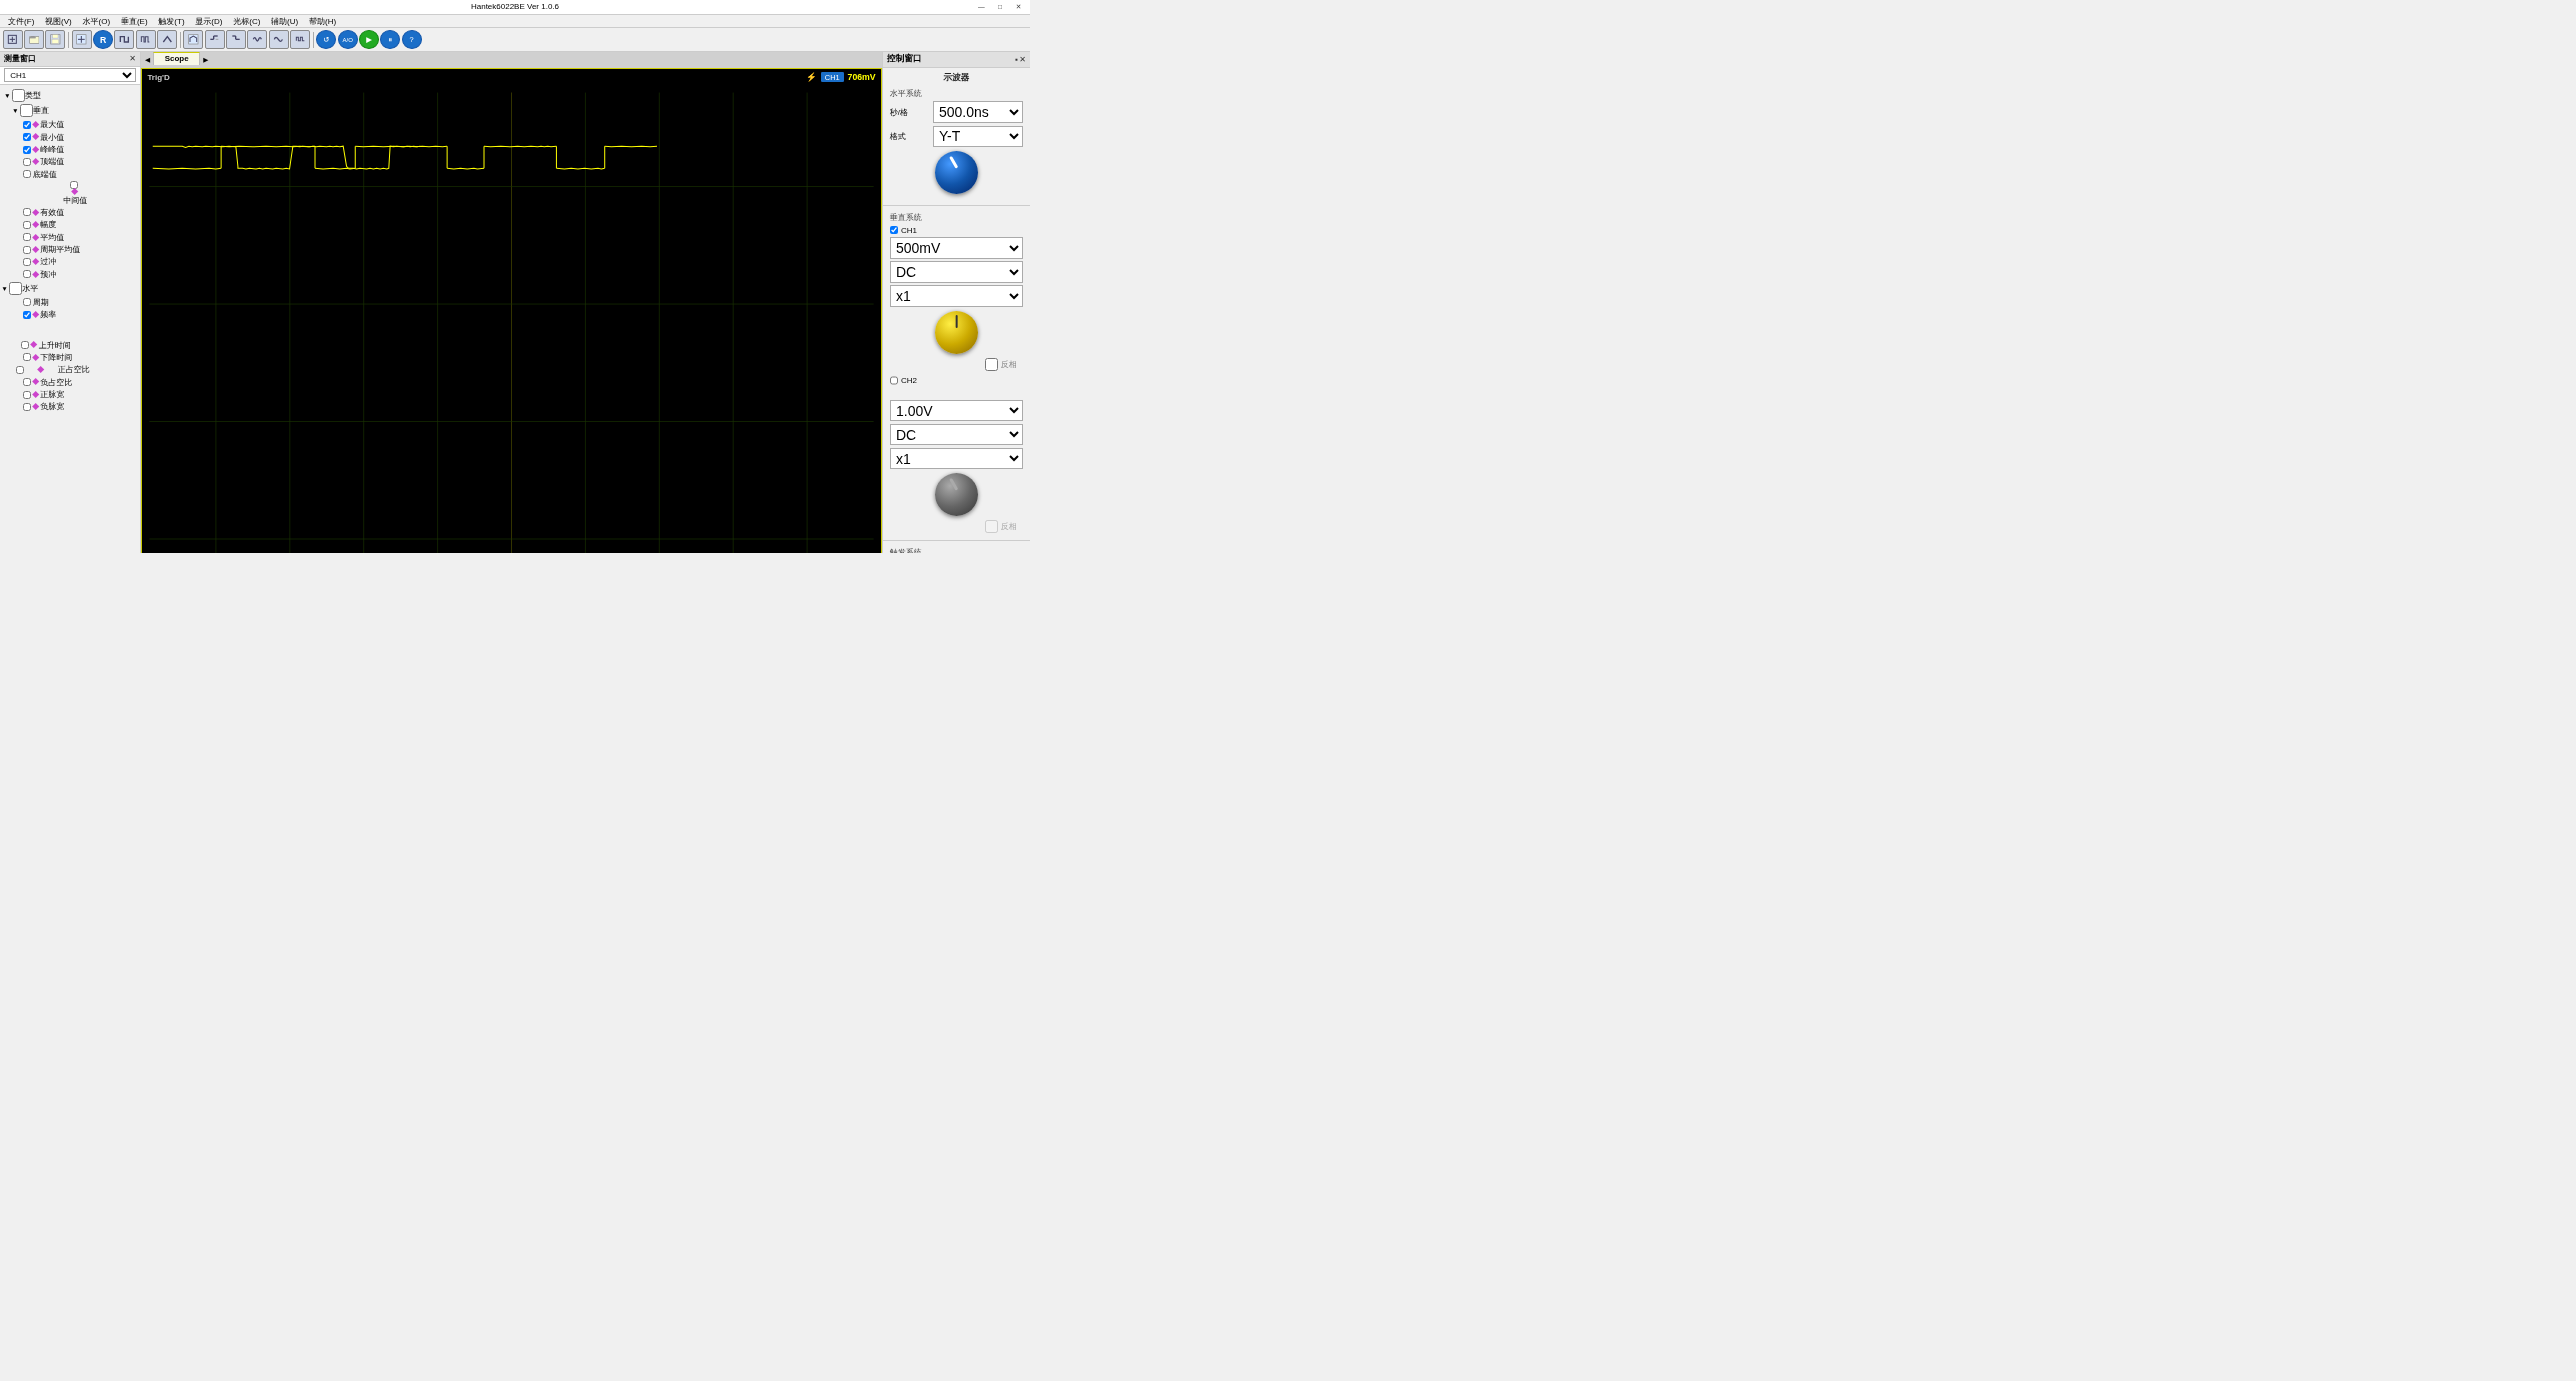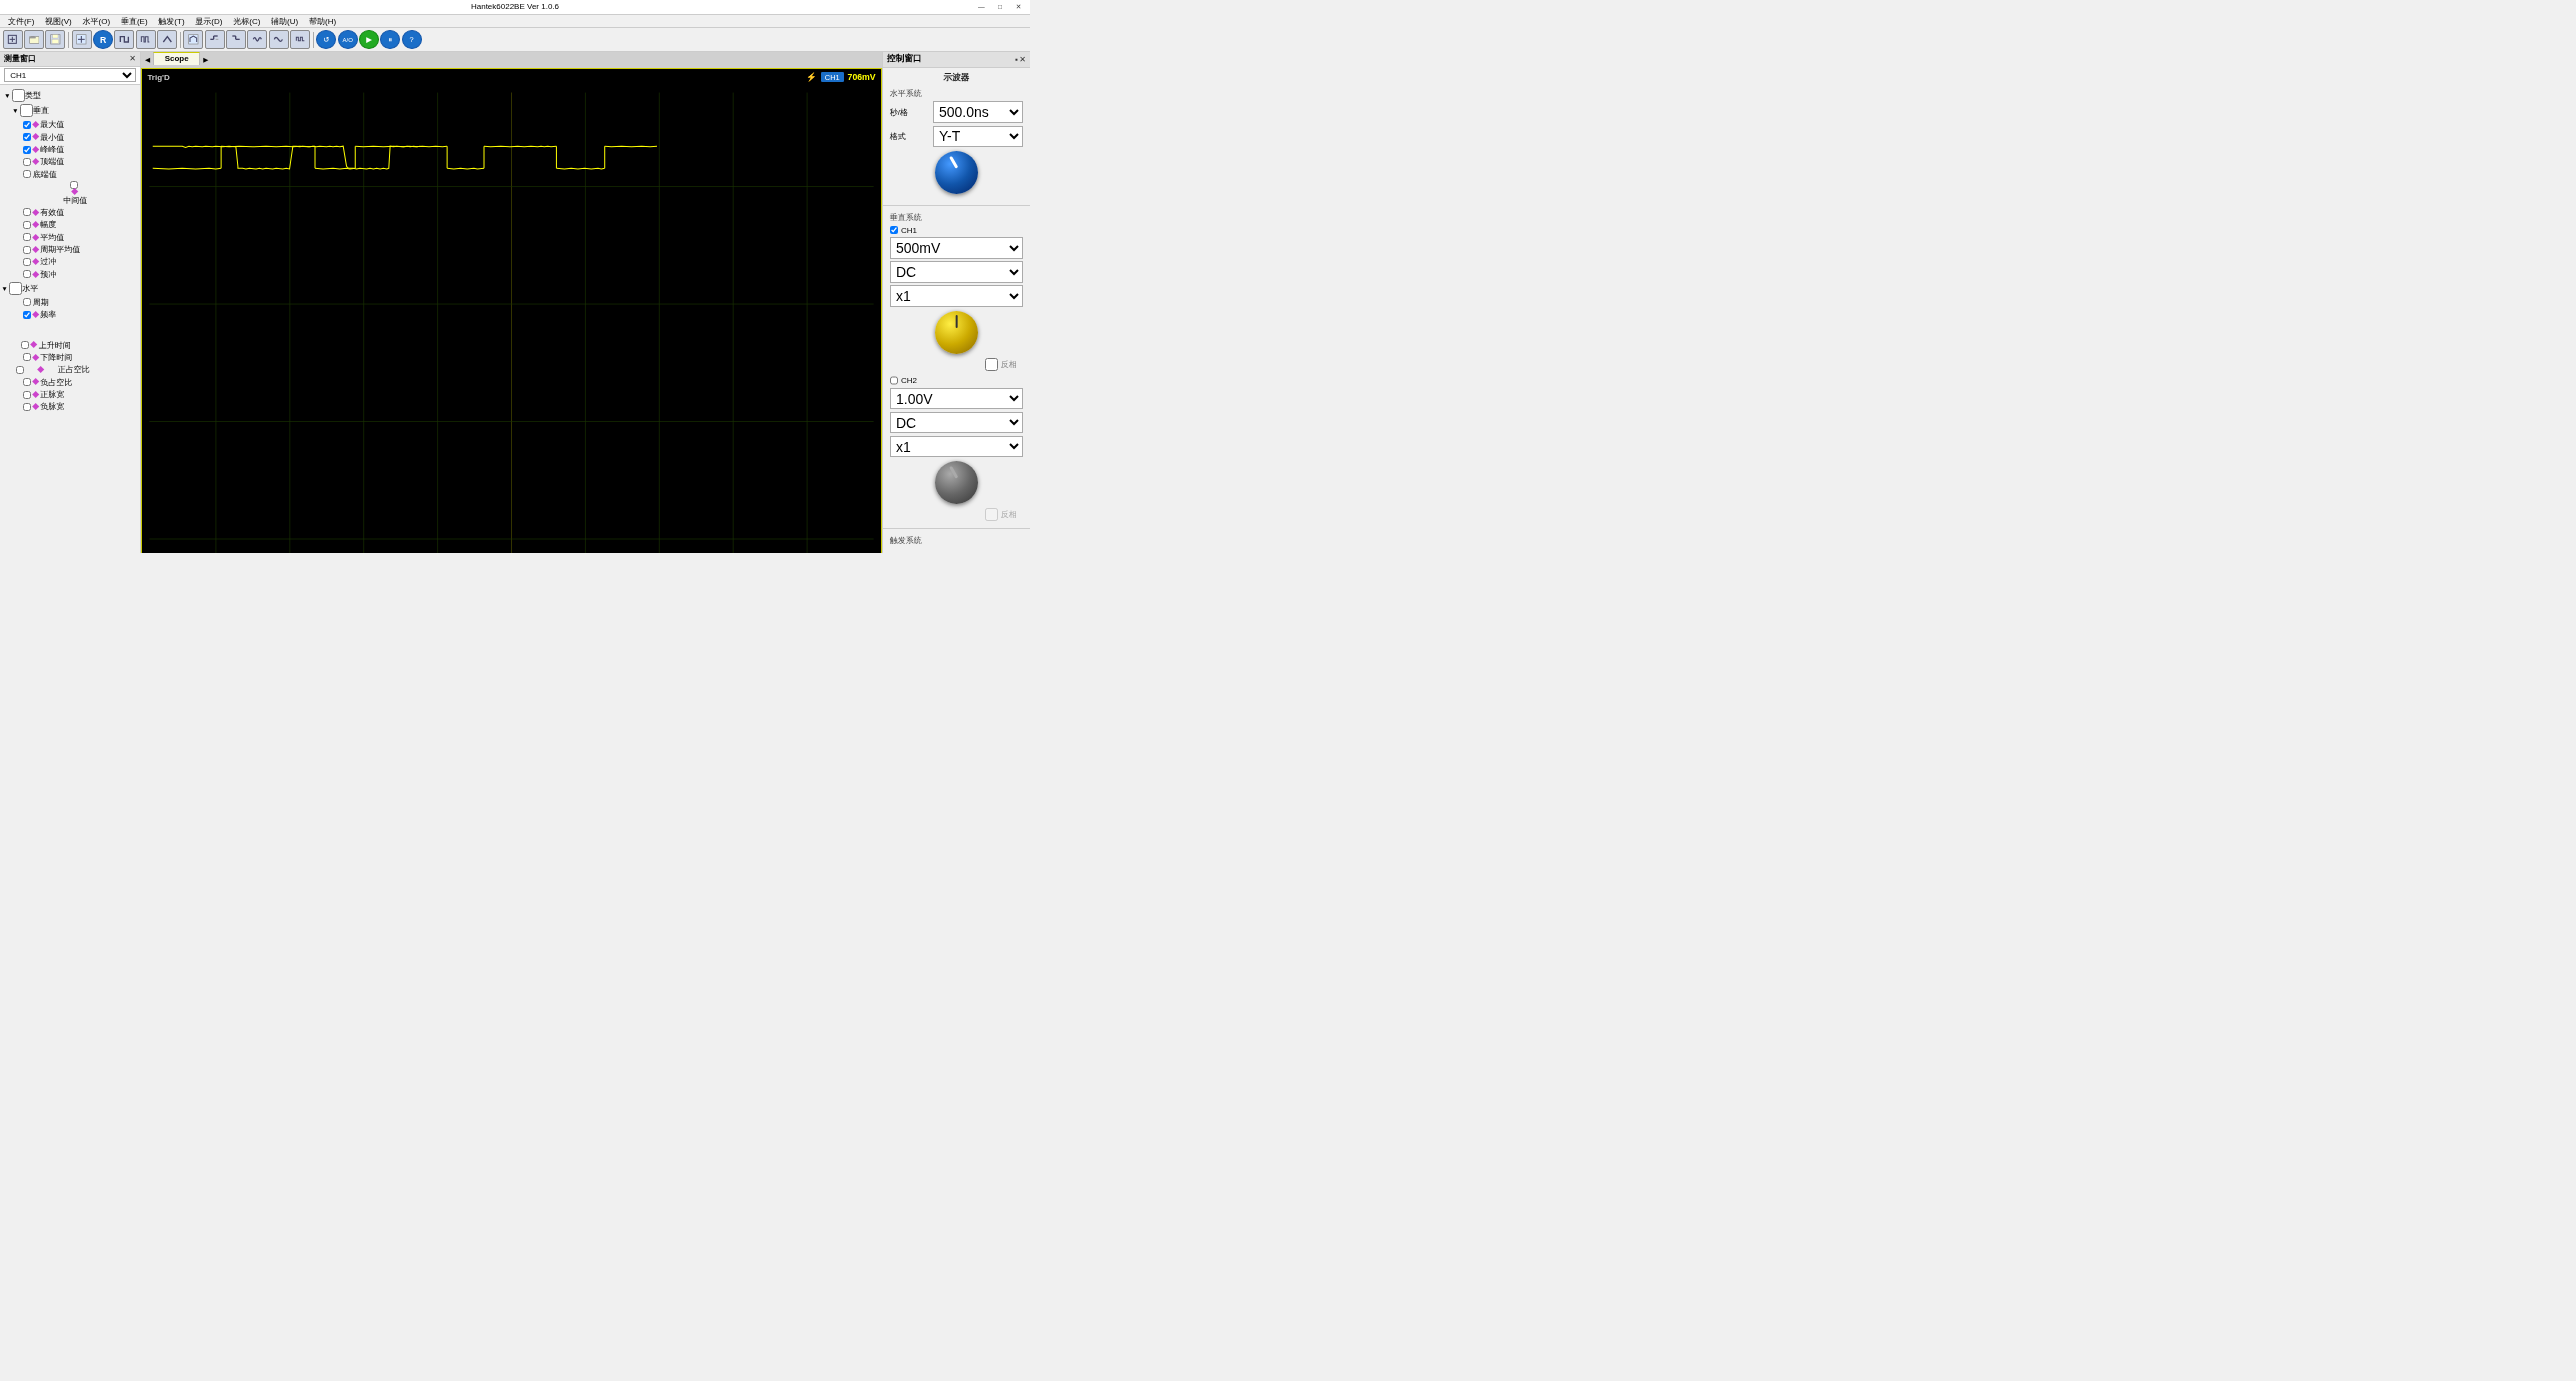--- a/index.html
+++ b/index.html
@@ -947,21 +947,21 @@
       <div class="right-invert-row">
         <input type="checkbox" style="">
         <span>反相</span>
       </div>
 
       <div class="checkbox-row" style="margin-top:5.4px;">
         <input type="checkbox" style="">
         <span>CH2</span>
       </div>
       <div class="right-control-row">
-        <select style="width:100%;">
+        <select style="width:100%;margin-top:12px;">
           <option>1.00V</option>
           <option>500mV</option>
           <option>2.00V</option>
         </select>
       </div>
       <div class="right-control-row">
         <select style="width:100%;">
           <option>DC</option>
           <option>AC</option>
           <option>GND</option>

